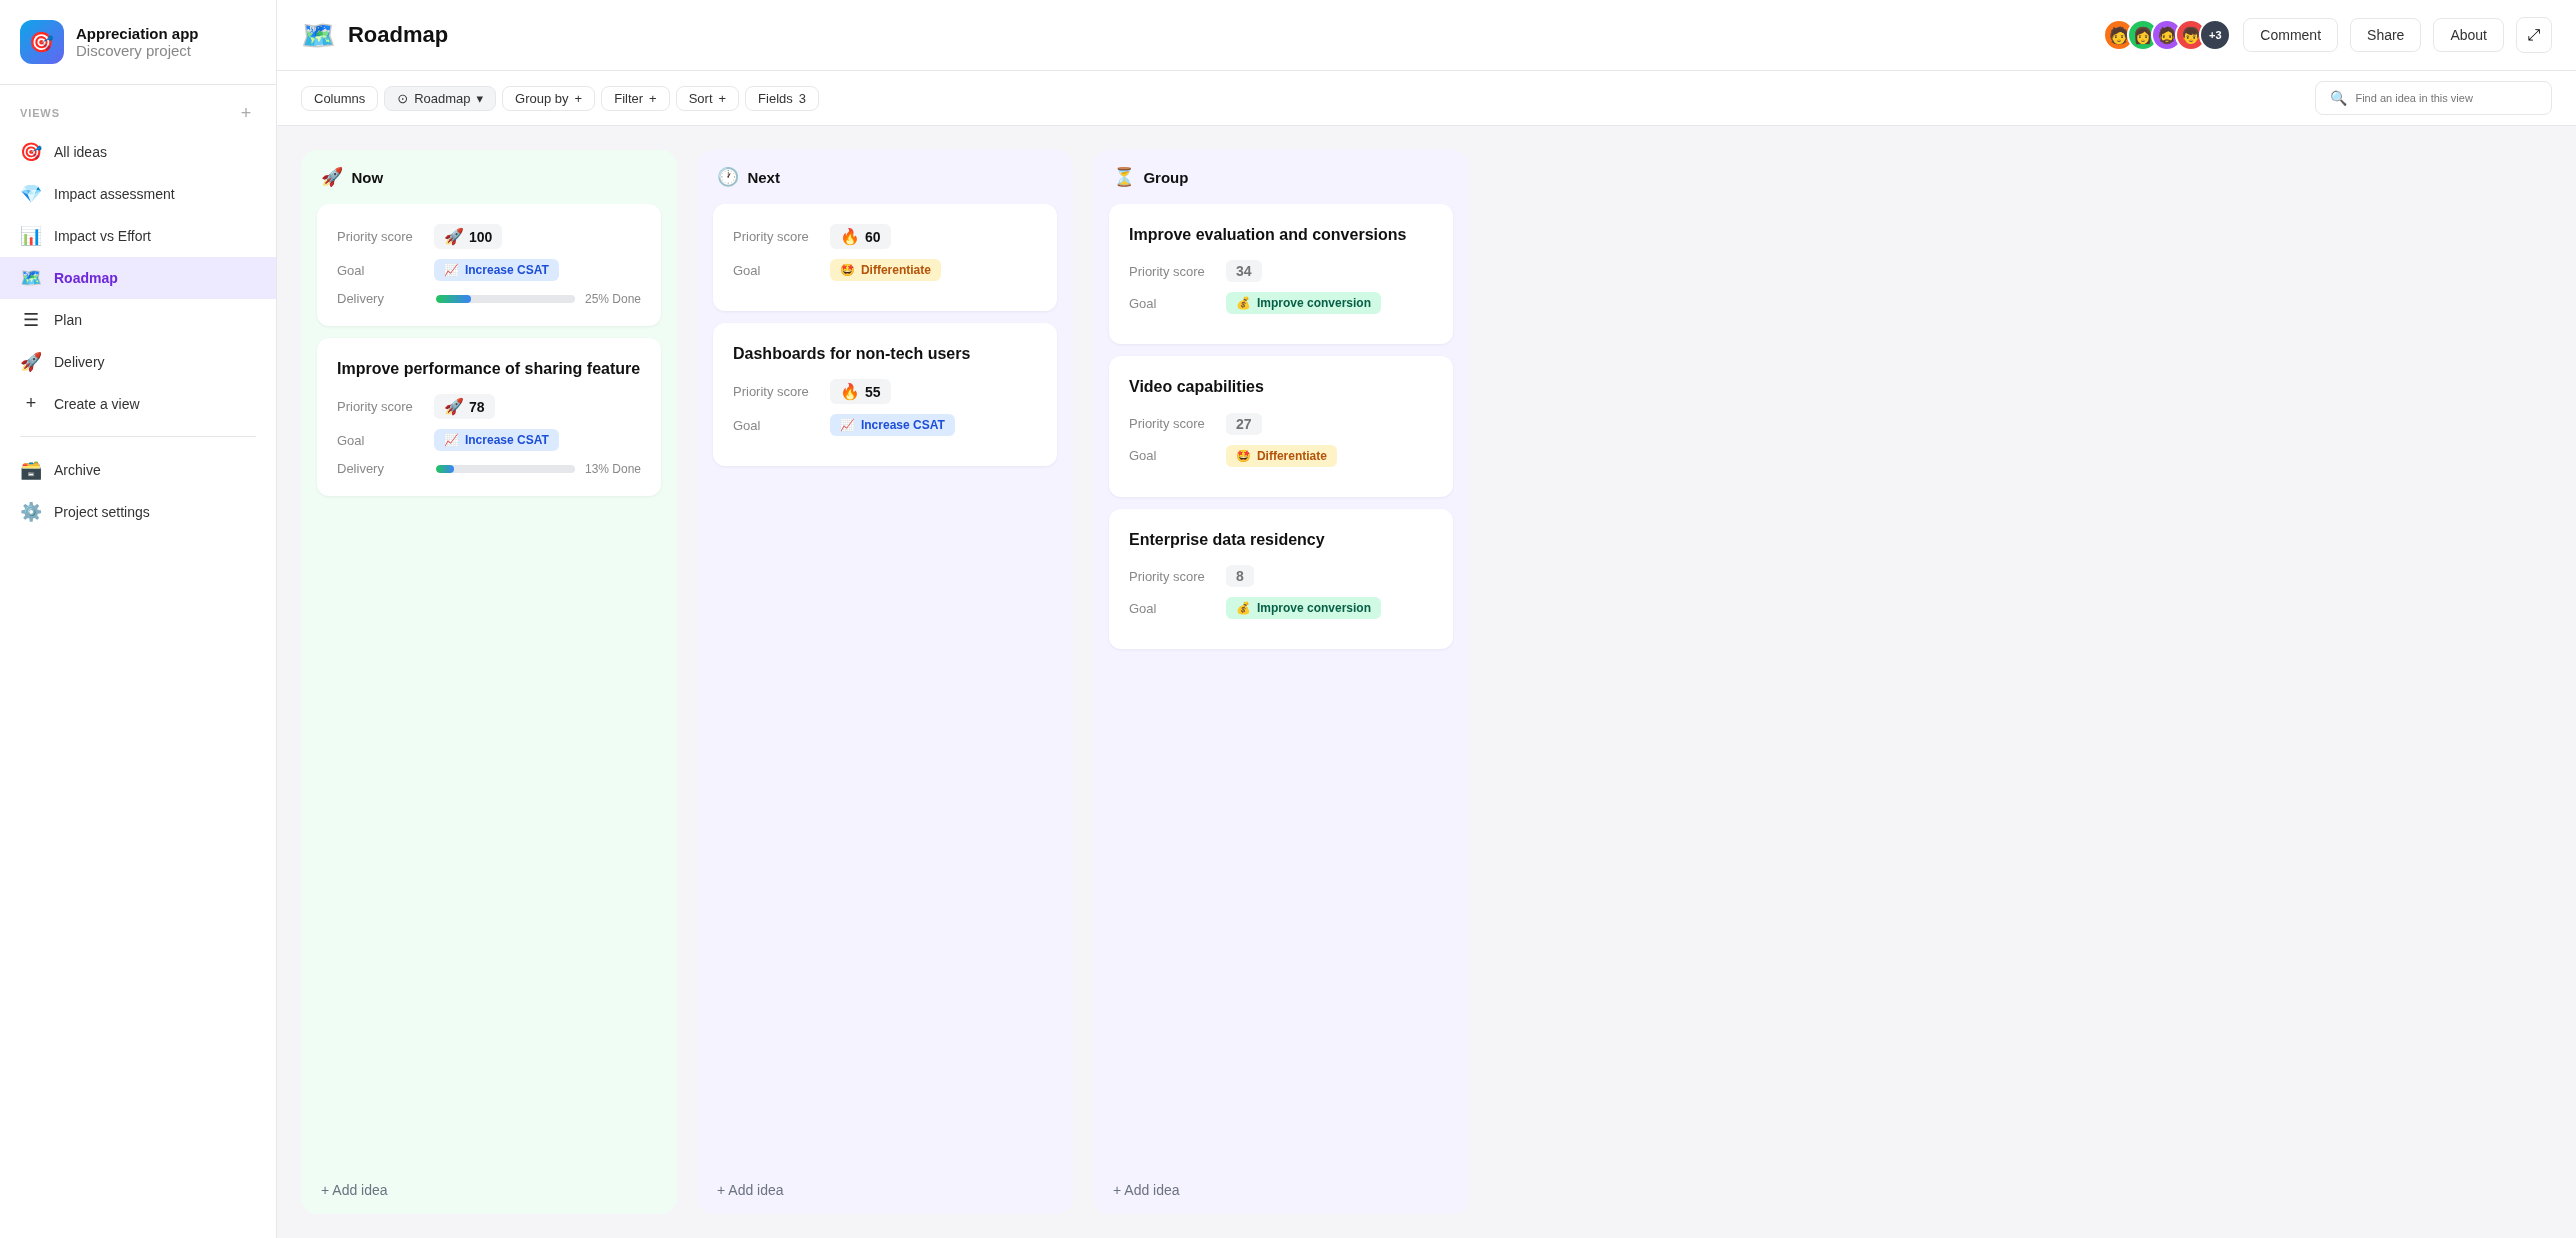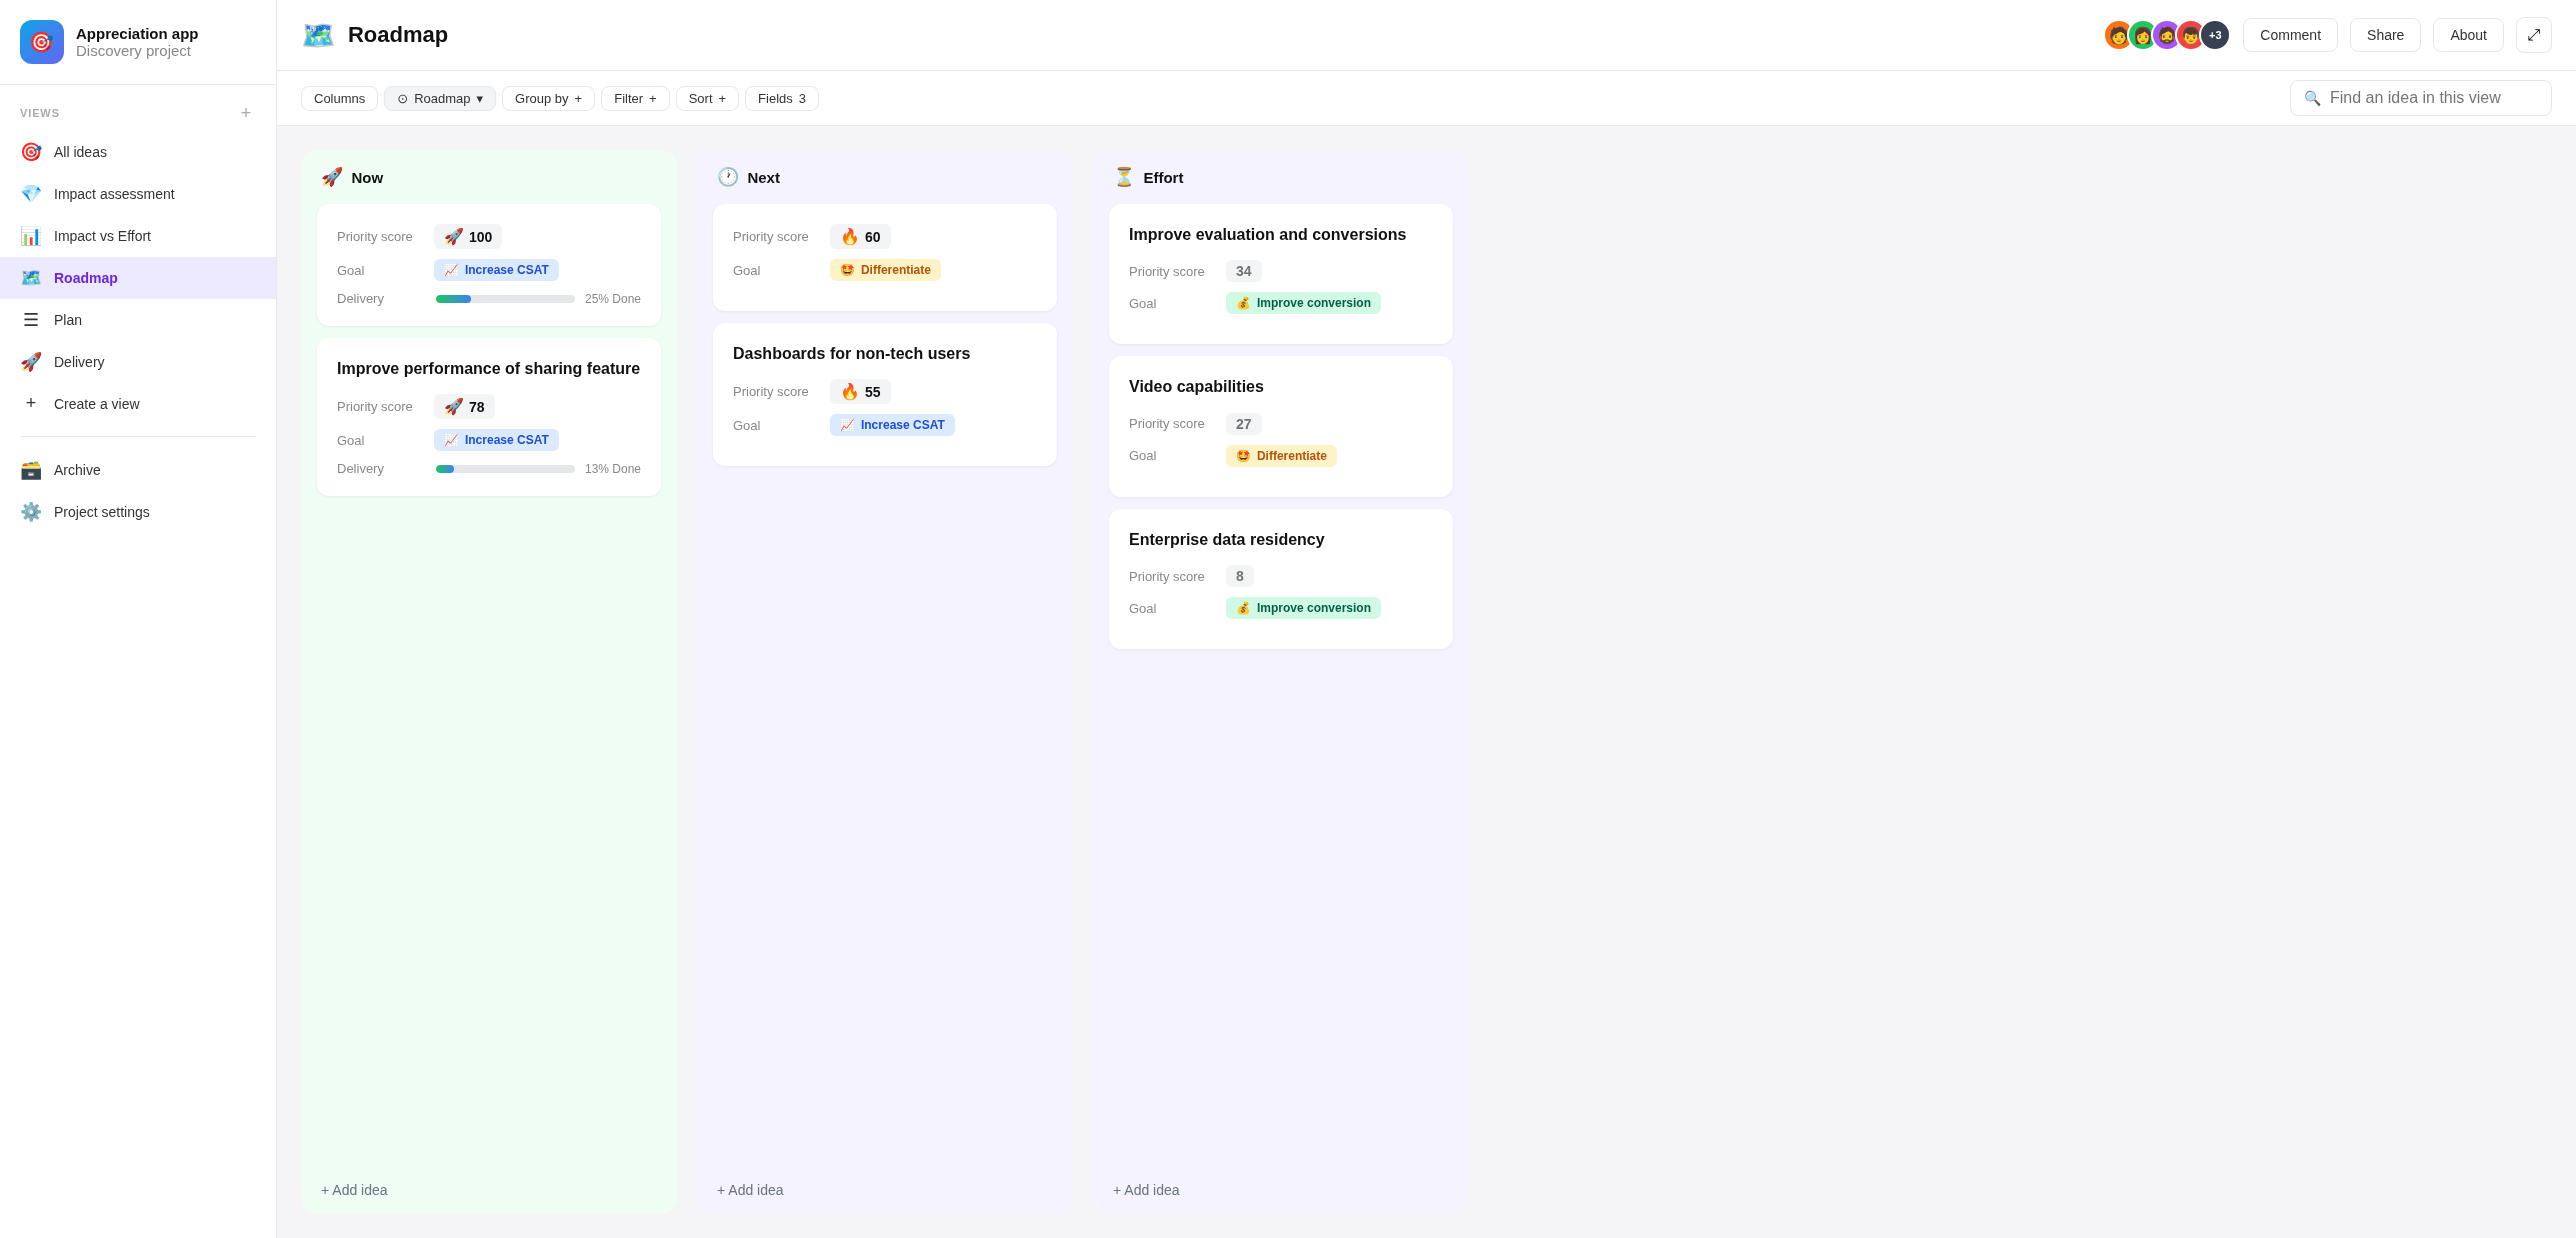--- a/index.html
+++ b/index.html
@@ -189,21 +189,21 @@
       gap: 8px;
       padding: 8px 14px;
       border: 1px solid #e5e7eb;
       border-radius: 8px;
       background: #fff;
       min-width: 237px;
     }
     .search-box input {
       border: none;
       outline: none;
-      font-size: 16px;
+      font-size: 11px;
       color: #1d4ed8;
       background: transparent;
       width: 100%;
     }
     .search-icon { color: #aaa; font-size: 14px; }
 
     
     .board {
       flex: 1;
       overflow-x: auto;
@@ -565,21 +565,21 @@
 
       </div>
       <div class="add-idea-btn">
         <span>+ Add idea</span>
       </div>
     </div>
 
     <div class="column column-later">
       <div class="column-header">
         <span class="col-icon">⏳</span>
-        <span>Effort</span>
+        <span>Group</span>
       </div>
       <div class="column-cards">
 
         <div class="card">
           <div class="card-title">Improve evaluation and conversions</div>
           <div class="card-field">
             <span class="card-field-label">Priority score</span>
             <span class="score-plain">34</span>
           </div>
           <div class="card-field">

